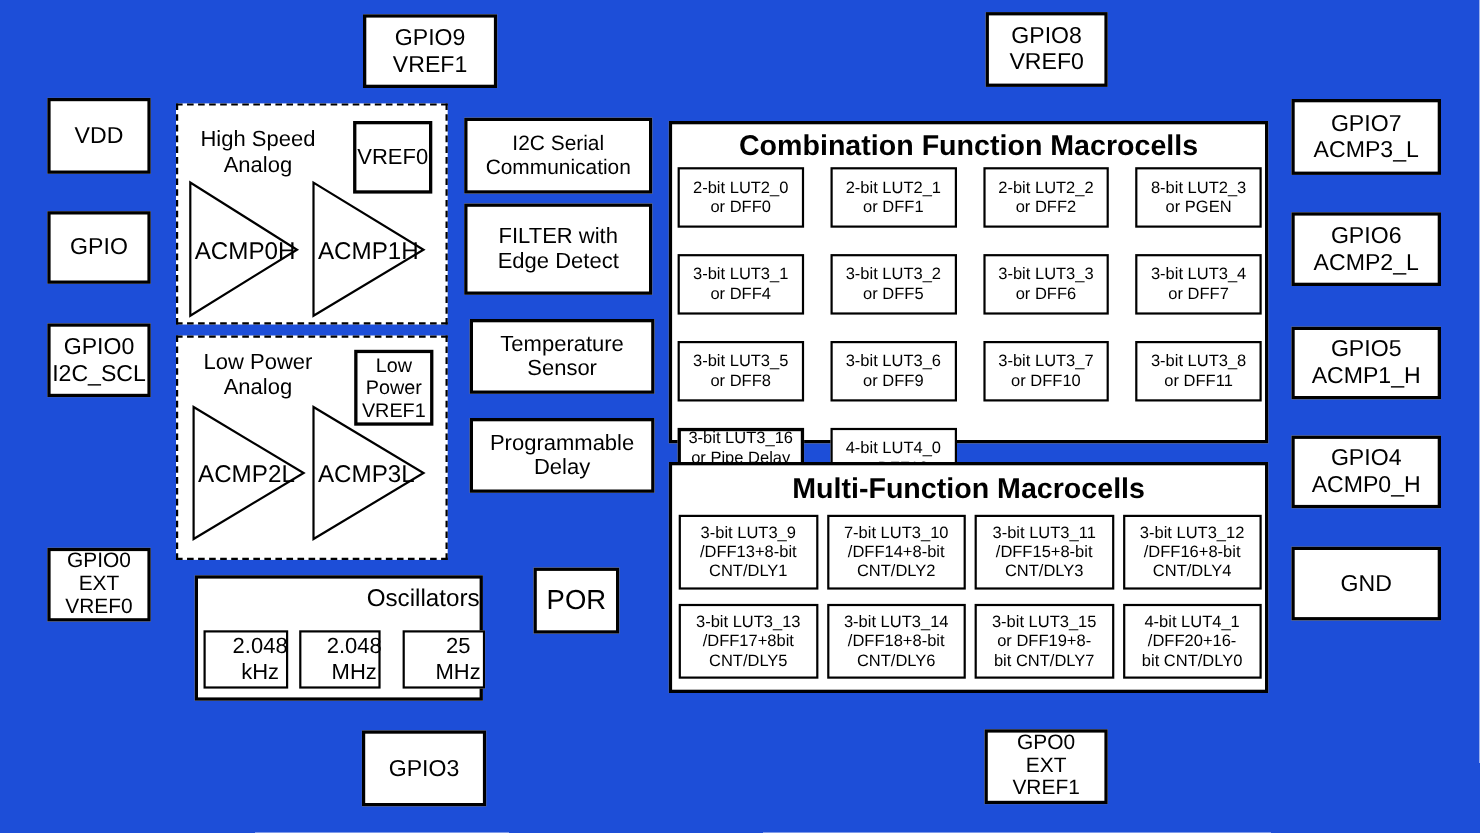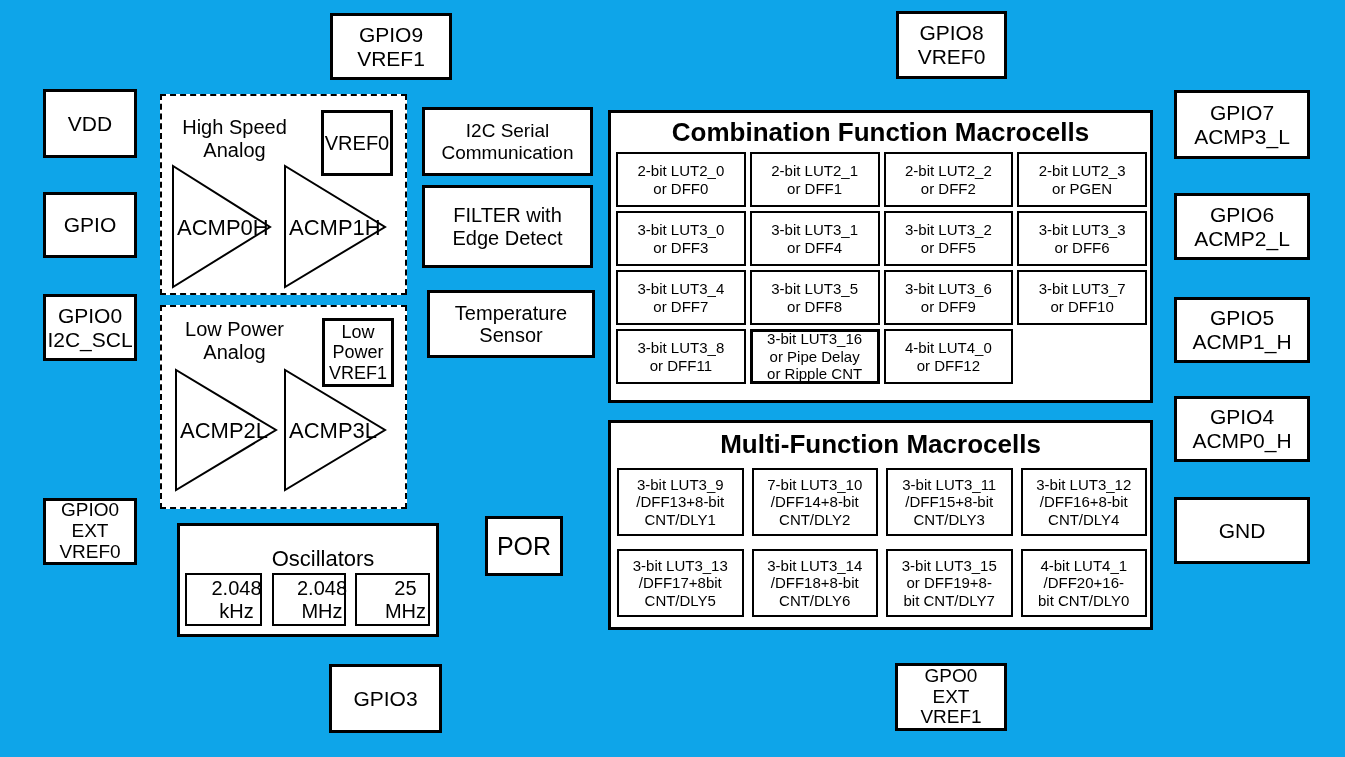--- a/index.html
+++ b/index.html
@@ -1,32 +1,32 @@
 <!DOCTYPE html>
 <html><head>
 <meta charset="utf-8">
 <style>
   html,body { margin:0; padding:0; background:#fff; }
   .stage {
-    position:relative; width:1345px; height:757px; background:#0ea5e9;
+    position:relative; width:1345px; height:757px; background:#1d4ed8;
     font-family:"Liberation Sans", sans-serif; color:#000;
   }
   .box {
     position:absolute; box-sizing:border-box; background:#fff;
     border:3px solid #000; display:flex; align-items:center; justify-content:center;
     text-align:center; white-space:pre-line; line-height:1.12;
   }
   .pin  { font-size:21px; }
   .pin3 { font-size:19px; line-height:1.1; }
   .mid  { font-size:20px; }
   .dashed { position:absolute; box-sizing:border-box; border:2px dashed #000; background:#fff; }
   .analog-label { position:absolute; text-align:center; font-size:20px; line-height:1.15; white-space:pre-line; }
   .tri-svg { position:absolute; }
   .tri-svg text { font-family:"Liberation Sans", sans-serif; font-size:22px; fill:#000; }
-  .osc-title { position:absolute; left:0; top:20px; width:100%; text-align:center; font-size:22px;margin-left:15px; }
+  .osc-title { position:absolute; left:0; top:5px; width:100%; text-align:right; font-size:22px; }
   .osc-item { font-size:20px; border-width:2px;padding-left:26px; }
   .macro-box { position:absolute; box-sizing:border-box; border:3px solid #000; background:#fff; }
   .macro-title { position:absolute; left:0; width:100%; text-align:center; font-size:26px;font-weight:bold; }
   .grid { position:absolute; display:grid; grid-template-columns:repeat(4,1fr); }
   .cell {
     box-sizing:border-box; border:2px solid #000; background:#fff;
     display:flex; align-items:center; justify-content:center; text-align:center;
     white-space:pre-line; font-size:15px; line-height:1.16;
   }
   .cell.thick { border-width:3px; }
@@ -87,45 +87,45 @@
     <text x="20" y="133">ACMP2L</text>
     <text x="129" y="133">ACMP3L</text>
   </svg>
 
   <div class="macro-box" style="left:177px;top:523px;width:262px;height:114px">
     <div class="osc-title">Oscillators</div>
     <div class="box osc-item" style="left:5px;top:47px;width:77px;height:53px">2.048
 kHz</div>
     <div class="box osc-item" style="left:92px;top:47px;width:74px;height:53px">2.048
 MHz</div>
-    <div class="box osc-item" style="left:175px;top:47px;width:75px;height:53px">25
+    <div class="box osc-item" style="left:186px;top:47px;width:75px;height:53px">25
 MHz</div>
   </div>
 
   <div class="box" style="left:422px;top:107px;width:171px;height:69px;font-size:19px">I2C Serial
 Communication</div>
   <div class="box mid" style="left:427px;top:290px;width:168px;height:68px">Temperature
 Sensor</div>
   <div class="box mid" style="left:422px;top:185px;width:171px;height:83px">FILTER with
 Edge Detect</div>
+  <div class="box mid" style="left:427px;top:380px;width:168px;height:68px">Programmable
+Delay</div>
   <div class="box" style="left:485px;top:516px;width:78px;height:60px;font-size:25px">POR</div>
 
   <div class="macro-box" style="left:608px;top:110px;width:545px;height:293px">
     <div class="macro-title" style="top:4px">Combination Function Macrocells</div>
-    <div class="grid" style="left:5px;top:39px;width:531px;grid-auto-rows:55px;gap:4px">
+    <div class="grid" style="left:5px;top:39px;width:531px;grid-auto-rows:55px;gap:24px">
       <div class="cell">2-bit LUT2_0
 or DFF0</div>
       <div class="cell">2-bit LUT2_1
 or DFF1</div>
       <div class="cell">2-bit LUT2_2
 or DFF2</div>
-      <div class="cell">2-bit LUT2_3
+      <div class="cell">8-bit LUT2_3
 or PGEN</div>
-      <div class="cell">3-bit LUT3_0
-or DFF3</div>
       <div class="cell">3-bit LUT3_1
 or DFF4</div>
       <div class="cell">3-bit LUT3_2
 or DFF5</div>
       <div class="cell">3-bit LUT3_3
 or DFF6</div>
       <div class="cell">3-bit LUT3_4
 or DFF7</div>
       <div class="cell">3-bit LUT3_5
 or DFF8</div>

